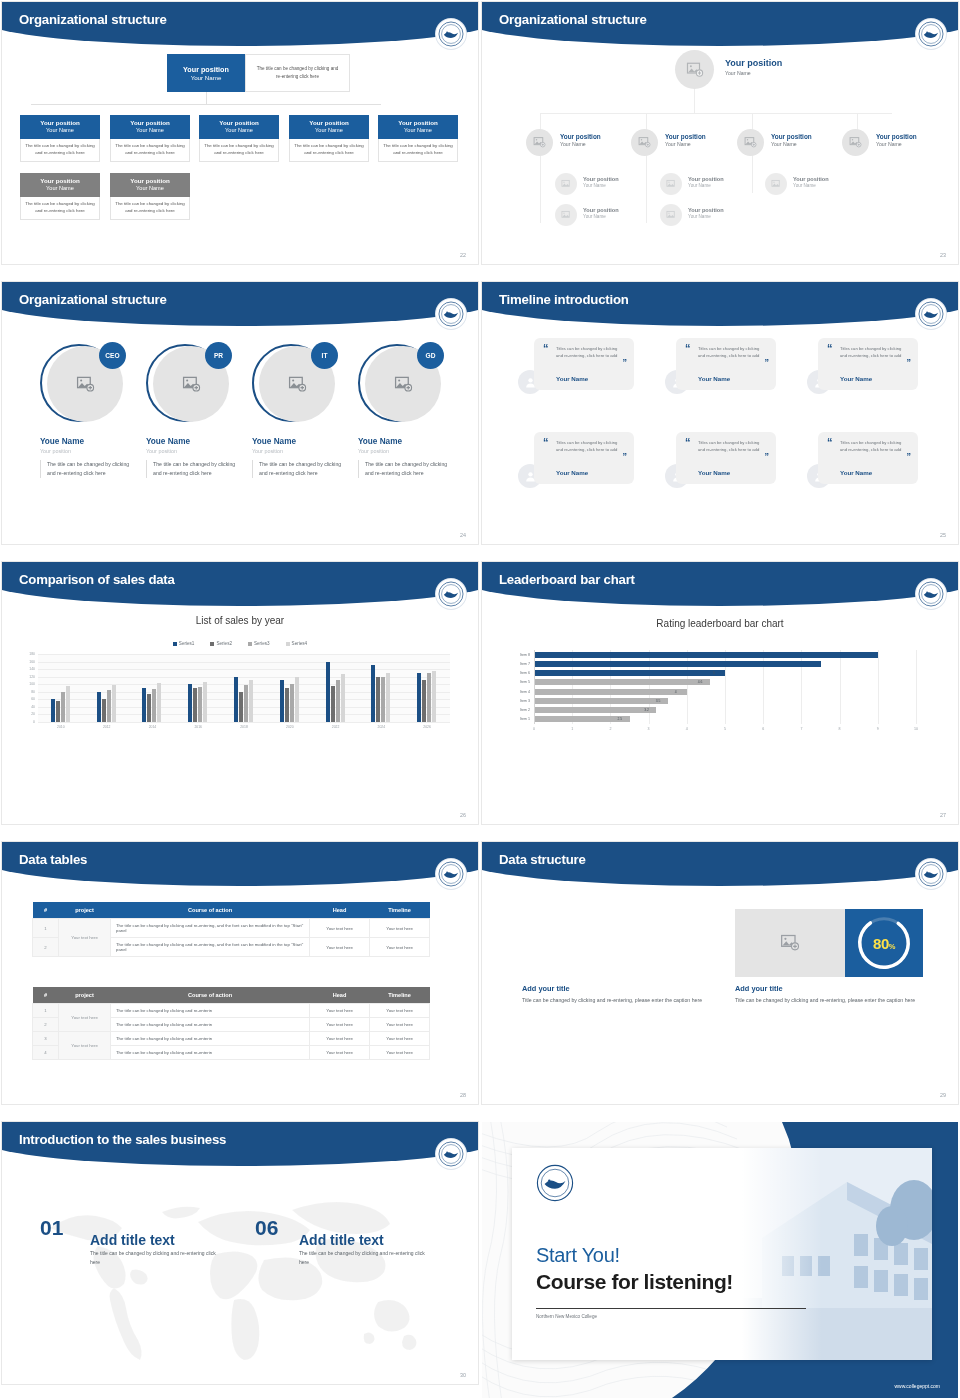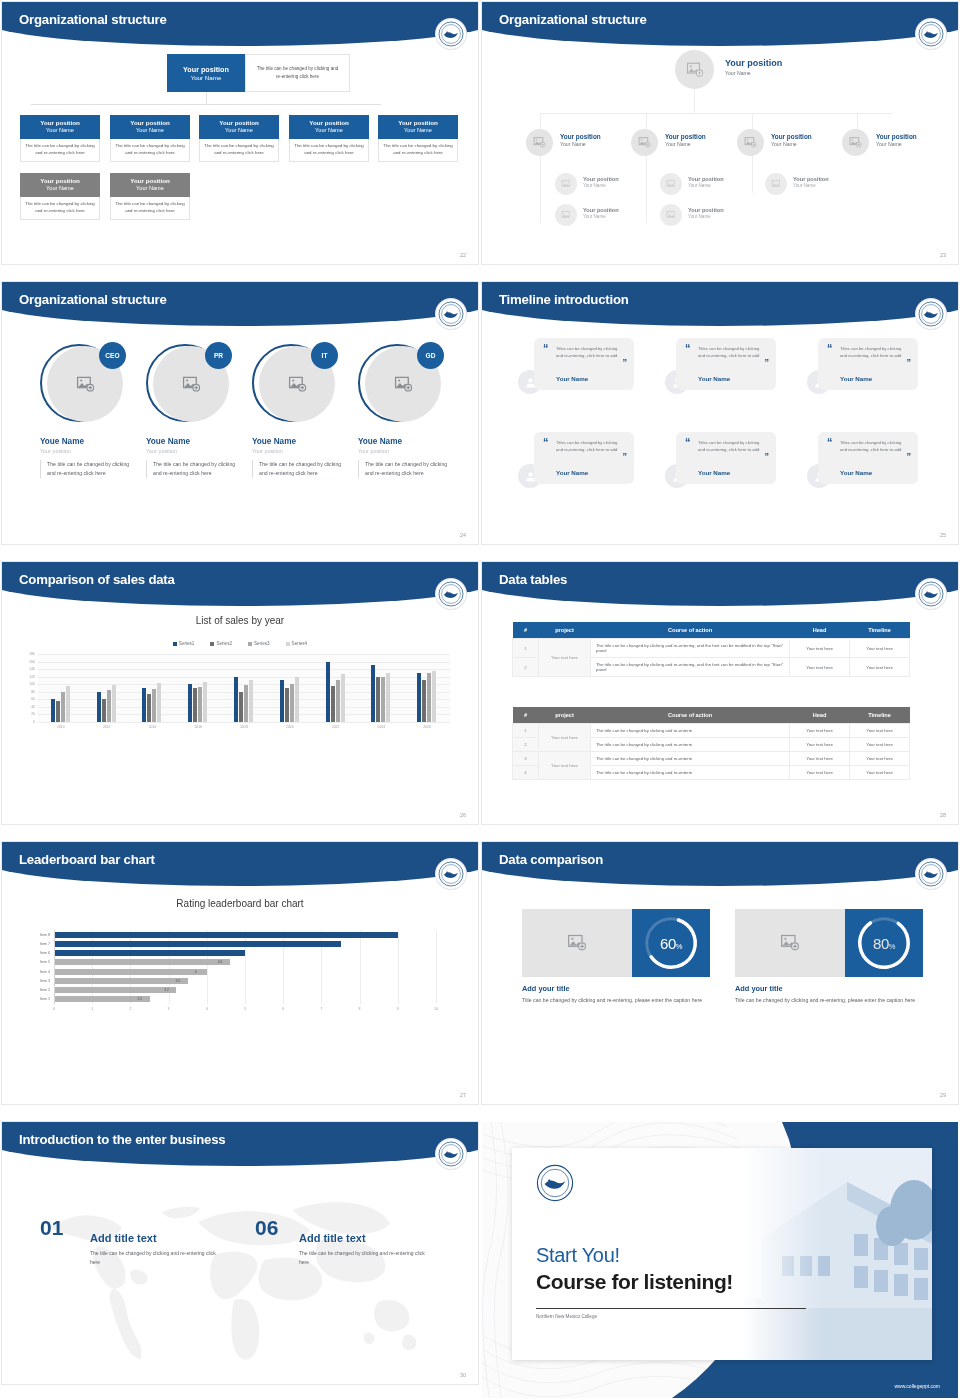--- a/index.html
+++ b/index.html
@@ -89,21 +89,21 @@
   
   .dc-card { position:absolute; height:68px; display:flex; }
   .dc-img { width:78px; background:#e4e4e4; display:flex; align-items:center; justify-content:center; }
   .dc-ring { width:78px; background:#1b5e9e; display:flex; align-items:center; justify-content:center; position:relative; }
   .dc-title { font-size:7.4px; font-weight:bold; color:#1b4f85; }
   .dc-text { font-size:5.2px; color:#5c6369; line-height:1.75; margin-top:3px; }
 
   
   .wm { position:absolute; left:0; top:44px; width:476px; height:218px; opacity:.45; }
   .bignum { font-size:21px; font-weight:bold; color:#1b4f85; position:absolute; }
-  .addtitle { font-size:11px; font-weight:bold; color:#1b4f85; position:absolute; }
+  .addtitle { font-size:14px; font-weight:bold; color:#1b4f85; position:absolute; }
   .addtext { font-size:5px; color:#5c6369; line-height:1.85; position:absolute; width:130px; }
 
   
   .ty-slide { position:absolute; left:2px; top:2px; width:476px; height:276px; background:#fff; overflow:hidden; }
   .ty-card { position:absolute; left:30px; top:26px; width:420px; height:212px; background:#fff; box-shadow:0 1px 5px rgba(0,0,0,.16); overflow:hidden; }
   .ty-photo { position:absolute; right:0; top:0; width:190px; height:212px; overflow:hidden; }
   .ty-logo { position:absolute; left:24px; top:16px; width:38px; height:38px; }
   .ty-thank { position:absolute; left:24px; top:96px; font-size:20px; color:#1b5e9e; font-weight:normal; letter-spacing:-0.3px; }
   .ty-thanks { position:absolute; left:24px; top:122px; font-size:21px; color:#1d1d1d; font-weight:bold; letter-spacing:-0.4px; }
   .ty-rule { position:absolute; left:24px; top:160px; width:270px; height:1px; background:#3a3a3a; }
@@ -645,106 +645,20 @@
           <div class="xtick" style="left: 343.333px;">2024</div>
           <div class="grpwrap" style="left: 379.111px;">
             <div class="bar" style="height: 49.1111px; background: rgb(27, 79, 133);"></div>
             <div class="bar" style="height: 41.5556px; background: rgb(110, 110, 110);"></div>
             <div class="bar" style="height: 49.1111px; background: rgb(169, 169, 169);"></div>
             <div class="bar" style="height: 51px; background: rgb(214, 214, 214);"></div>
           </div>
           <div class="xtick" style="left: 389.111px;">2026</div>
         </div>
       <div class="pgnum">26</div>
-    </div>
-  </div>
-
-  <div class="slide">
-    <div class="slide-inner">
-      <div class="hdr">
-          <div class="hdr-fill"></div>
-        </div>
-      <div class="hdr-title">Data tables</div>
-      <div class="logo-badge">
-        <svg viewBox="0 0 40 40">
-            <circle cx="20" cy="20" r="18.5" fill="none" stroke="#1b4f85" stroke-width="1.1"></circle>
-            <circle cx="20" cy="20" r="14.5" fill="none" stroke="#1b4f85" stroke-width="0.7"></circle>
-            <path d="M9 21 q6 -6 12 -2 q5 3 10 -1 q-4 8 -11 8 q-7 0 -11 -5z" fill="#1b4f85"></path>
-            <circle cx="14" cy="17.5" r="1.3" fill="#1b4f85"></circle>
-          </svg>
-      </div>
-
-      <table class="dt blue" style="top:60px;">
-        <thead>
-            <tr>
-          <th style="width:26px;">#</th>
-          <th style="width:52px;">project</th>
-          <th>Course of action</th>
-          <th style="width:60px;">Head</th>
-          <th style="width:60px;">Timeline</th>
-        </tr>
-          </thead>
-        <tbody>
-          <tr>
-            <td class="c">1</td>
-            <td class="c" rowspan="2">Your text here</td>
-            <td>The title can be changed by clicking and re-entering, and the font can be modified in the top "Start" panel</td>
-            <td class="n">Your text here</td>
-            <td class="n">Your text here</td>
-          </tr>
-          <tr>
-            <td class="c">2</td>
-            <td>The title can be changed by clicking and re-entering, and the font can be modified in the top "Start" panel</td>
-            <td class="n">Your text here</td>
-            <td class="n">Your text here</td>
-          </tr>
-        </tbody>
-      </table>
-
-      <table class="dt gray" style="top:145px;">
-        <thead>
-            <tr>
-          <th style="width:26px;">#</th>
-          <th style="width:52px;">project</th>
-          <th>Course of action</th>
-          <th style="width:60px;">Head</th>
-          <th style="width:60px;">Timeline</th>
-        </tr>
-          </thead>
-        <tbody>
-          <tr>
-            <td class="c">1</td>
-            <td class="c" rowspan="2">Your text here</td>
-            <td>The title can be changed by clicking and re-enterin</td>
-            <td class="n">Your text here</td>
-            <td class="n">Your text here</td>
-          </tr>
-          <tr>
-            <td class="c">2</td>
-            <td>The title can be changed by clicking and re-enterin</td>
-            <td class="n">Your text here</td>
-            <td class="n">Your text here</td>
-          </tr>
-          <tr>
-            <td class="c">3</td>
-            <td class="c" rowspan="2">Your text here</td>
-            <td>The title can be changed by clicking and re-enterin</td>
-            <td class="n">Your text here</td>
-            <td class="n">Your text here</td>
-          </tr>
-          <tr>
-            <td class="c">4</td>
-            <td>The title can be changed by clicking and re-enterin</td>
-            <td class="n">Your text here</td>
-            <td class="n">Your text here</td>
-          </tr>
-        </tbody>
-      </table>
-
-      <div class="pgnum">28</div>
     </div>
   </div>
 
   <div class="slide">
     <div class="slide-inner">
       <div class="hdr">
           <div class="hdr-fill"></div>
         </div>
       <div class="hdr-title">Leaderboard bar chart</div>
       <div class="logo-badge">
@@ -804,90 +718,156 @@
         </div>
       <div class="pgnum">27</div>
     </div>
   </div>
 
   <div class="slide">
     <div class="slide-inner">
       <div class="hdr">
           <div class="hdr-fill"></div>
         </div>
-      <div class="hdr-title">Data comparison</div>
+      <div class="hdr-title">Data tables</div>
       <div class="logo-badge">
         <svg viewBox="0 0 40 40">
             <circle cx="20" cy="20" r="18.5" fill="none" stroke="#1b4f85" stroke-width="1.1"></circle>
             <circle cx="20" cy="20" r="14.5" fill="none" stroke="#1b4f85" stroke-width="0.7"></circle>
             <path d="M9 21 q6 -6 12 -2 q5 3 10 -1 q-4 8 -11 8 q-7 0 -11 -5z" fill="#1b4f85"></path>
             <circle cx="14" cy="17.5" r="1.3" fill="#1b4f85"></circle>
           </svg>
       </div>
 
-      <div class="dc-card" style="left:40px;top:67px;width:188px;">
-        <div class="dc-img" style="flex:1 1 auto;">
-          <svg width="20" height="20" viewBox="0 0 24 24">
-              <rect x="2" y="3" width="16" height="13" fill="none" stroke="#9b9fa4" stroke-width="1.5"></rect>
-              <circle cx="6.5" cy="7" r="1.3" fill="#9b9fa4"></circle>
-              <path d="M3 15l4.5-5 3.5 4 3-3 4 4z" fill="#9b9fa4"></path>
-              <circle cx="18" cy="16" r="4.2" fill="#e4e4e4" stroke="#9b9fa4" stroke-width="1.3"></circle>
-              <path d="M18 13.8v4.4M15.8 16h4.4" stroke="#9b9fa4" stroke-width="1.3"></path>
-            </svg>
-        </div>
-        <div class="dc-ring">
-          <svg width="62" height="62" viewBox="0 0 64 64">
-            <circle cx="32" cy="32" r="25" fill="none" stroke="#4a7eb0" stroke-width="3"></circle>
-            <circle cx="32" cy="32" r="25" fill="none" stroke="#ffffff" stroke-width="3.6" stroke-linecap="round" stroke-dasharray="94.2 157.1" transform="rotate(-72 32 32)"></circle>
-          </svg>
-          <div style="position:absolute;color:#fff;font-size:15px;font-weight:normal;letter-spacing:-0.5px;">
-            <span>60</span><span style="font-size:7.5px;">%</span>
-          </div>
-        </div>
-      </div>
+      <table class="dt blue" style="top:60px;">
+        <thead>
+            <tr>
+          <th style="width:26px;">#</th>
+          <th style="width:52px;">project</th>
+          <th>Course of action</th>
+          <th style="width:60px;">Head</th>
+          <th style="width:60px;">Timeline</th>
+        </tr>
+          </thead>
+        <tbody>
+          <tr>
+            <td class="c">1</td>
+            <td class="c" rowspan="2">Your text here</td>
+            <td>The title can be changed by clicking and re-entering, and the font can be modified in the top "Start" panel</td>
+            <td class="n">Your text here</td>
+            <td class="n">Your text here</td>
+          </tr>
+          <tr>
+            <td class="c">2</td>
+            <td>The title can be changed by clicking and re-entering, and the font can be modified in the top "Start" panel</td>
+            <td class="n">Your text here</td>
+            <td class="n">Your text here</td>
+          </tr>
+        </tbody>
+      </table>
+
+      <table class="dt gray" style="top:145px;">
+        <thead>
+            <tr>
+          <th style="width:26px;">#</th>
+          <th style="width:52px;">project</th>
+          <th>Course of action</th>
+          <th style="width:60px;">Head</th>
+          <th style="width:60px;">Timeline</th>
+        </tr>
+          </thead>
+        <tbody>
+          <tr>
+            <td class="c">1</td>
+            <td class="c" rowspan="2">Your text here</td>
+            <td>The title can be changed by clicking and re-enterin</td>
+            <td class="n">Your text here</td>
+            <td class="n">Your text here</td>
+          </tr>
+          <tr>
+            <td class="c">2</td>
+            <td>The title can be changed by clicking and re-enterin</td>
+            <td class="n">Your text here</td>
+            <td class="n">Your text here</td>
+          </tr>
+          <tr>
+            <td class="c">3</td>
+            <td class="c" rowspan="2">Your text here</td>
+            <td>The title can be changed by clicking and re-enterin</td>
+            <td class="n">Your text here</td>
+            <td class="n">Your text here</td>
+          </tr>
+          <tr>
+            <td class="c">4</td>
+            <td>The title can be changed by clicking and re-enterin</td>
+            <td class="n">Your text here</td>
+            <td class="n">Your text here</td>
+          </tr>
+        </tbody>
+      </table>
+
+      <div class="pgnum">28</div>
+    </div>
+  </div>
+
+  <div class="slide">
+    <div class="slide-inner">
+      <div class="hdr">
+          <div class="hdr-fill"></div>
+        </div>
+      <div class="hdr-title">Data structure</div>
+      <div class="logo-badge">
+        <svg viewBox="0 0 40 40">
+            <circle cx="20" cy="20" r="18.5" fill="none" stroke="#1b4f85" stroke-width="1.1"></circle>
+            <circle cx="20" cy="20" r="14.5" fill="none" stroke="#1b4f85" stroke-width="0.7"></circle>
+            <path d="M9 21 q6 -6 12 -2 q5 3 10 -1 q-4 8 -11 8 q-7 0 -11 -5z" fill="#1b4f85"></path>
+            <circle cx="14" cy="17.5" r="1.3" fill="#1b4f85"></circle>
+          </svg>
+      </div>
+
       <div style="position:absolute;left:40px;top:142px;width:185px;">
         <div class="dc-title">Add your title</div>
         <div class="dc-text">Title can be changed by clicking and re-entering, please enter the caption here</div>
       </div>
 
       <div class="dc-card" style="left:253px;top:67px;width:188px;">
         <div class="dc-img" style="flex:1 1 auto;">
           <svg width="20" height="20" viewBox="0 0 24 24">
               <rect x="2" y="3" width="16" height="13" fill="none" stroke="#9b9fa4" stroke-width="1.5"></rect>
               <circle cx="6.5" cy="7" r="1.3" fill="#9b9fa4"></circle>
               <path d="M3 15l4.5-5 3.5 4 3-3 4 4z" fill="#9b9fa4"></path>
               <circle cx="18" cy="16" r="4.2" fill="#e4e4e4" stroke="#9b9fa4" stroke-width="1.3"></circle>
               <path d="M18 13.8v4.4M15.8 16h4.4" stroke="#9b9fa4" stroke-width="1.3"></path>
             </svg>
         </div>
         <div class="dc-ring">
           <svg width="62" height="62" viewBox="0 0 64 64">
             <circle cx="32" cy="32" r="25" fill="none" stroke="#4a7eb0" stroke-width="3"></circle>
             <circle cx="32" cy="32" r="25" fill="none" stroke="#ffffff" stroke-width="3.6" stroke-linecap="round" stroke-dasharray="125.7 157.1" transform="rotate(-54 32 32)"></circle>
           </svg>
-          <div style="position:absolute;color:#e5e5e5;font-size:15px;font-weight:normal;letter-spacing:-0.5px;">
+          <div style="position:absolute;color:#fde047;font-size:15px;font-weight:bold;letter-spacing:-0.5px;">
             <span>80</span><span style="font-size:7.5px;">%</span>
           </div>
         </div>
       </div>
       <div style="position:absolute;left:253px;top:142px;width:185px;">
         <div class="dc-title">Add your title</div>
         <div class="dc-text">Title can be changed by clicking and re-entering, please enter the caption here</div>
       </div>
 
       <div class="pgnum">29</div>
     </div>
   </div>
 
   <div class="slide">
     <div class="slide-inner">
       <div class="hdr">
           <div class="hdr-fill"></div>
         </div>
-      <div class="hdr-title">Introduction to the enter business</div>
+      <div class="hdr-title">Introduction to the sales business</div>
       <div class="logo-badge">
         <svg viewBox="0 0 40 40">
             <circle cx="20" cy="20" r="18.5" fill="none" stroke="#1b4f85" stroke-width="1.1"></circle>
             <circle cx="20" cy="20" r="14.5" fill="none" stroke="#1b4f85" stroke-width="0.7"></circle>
             <path d="M9 21 q6 -6 12 -2 q5 3 10 -1 q-4 8 -11 8 q-7 0 -11 -5z" fill="#1b4f85"></path>
             <circle cx="14" cy="17.5" r="1.3" fill="#1b4f85"></circle>
           </svg>
       </div>
 
       <svg class="wm" viewBox="0 0 476 218">

